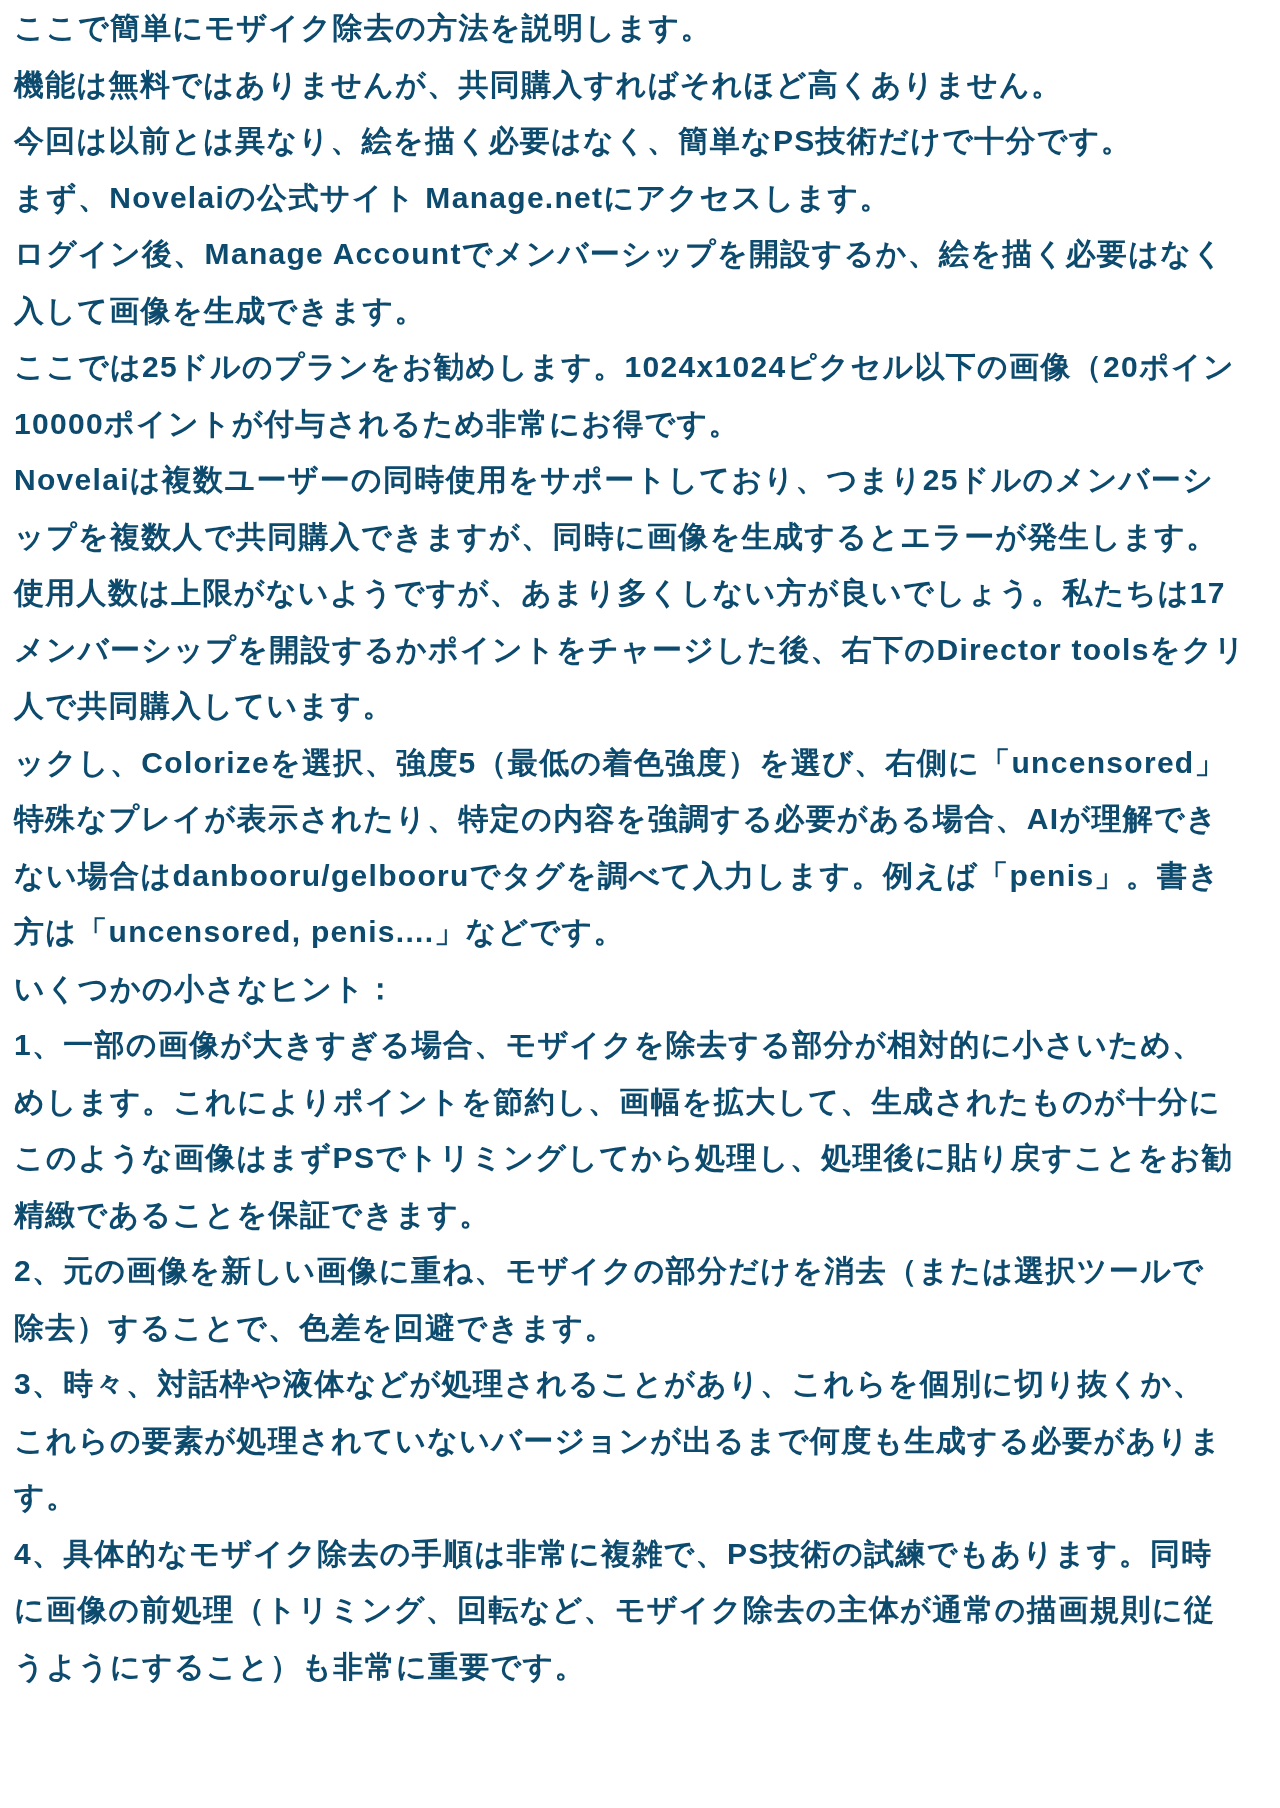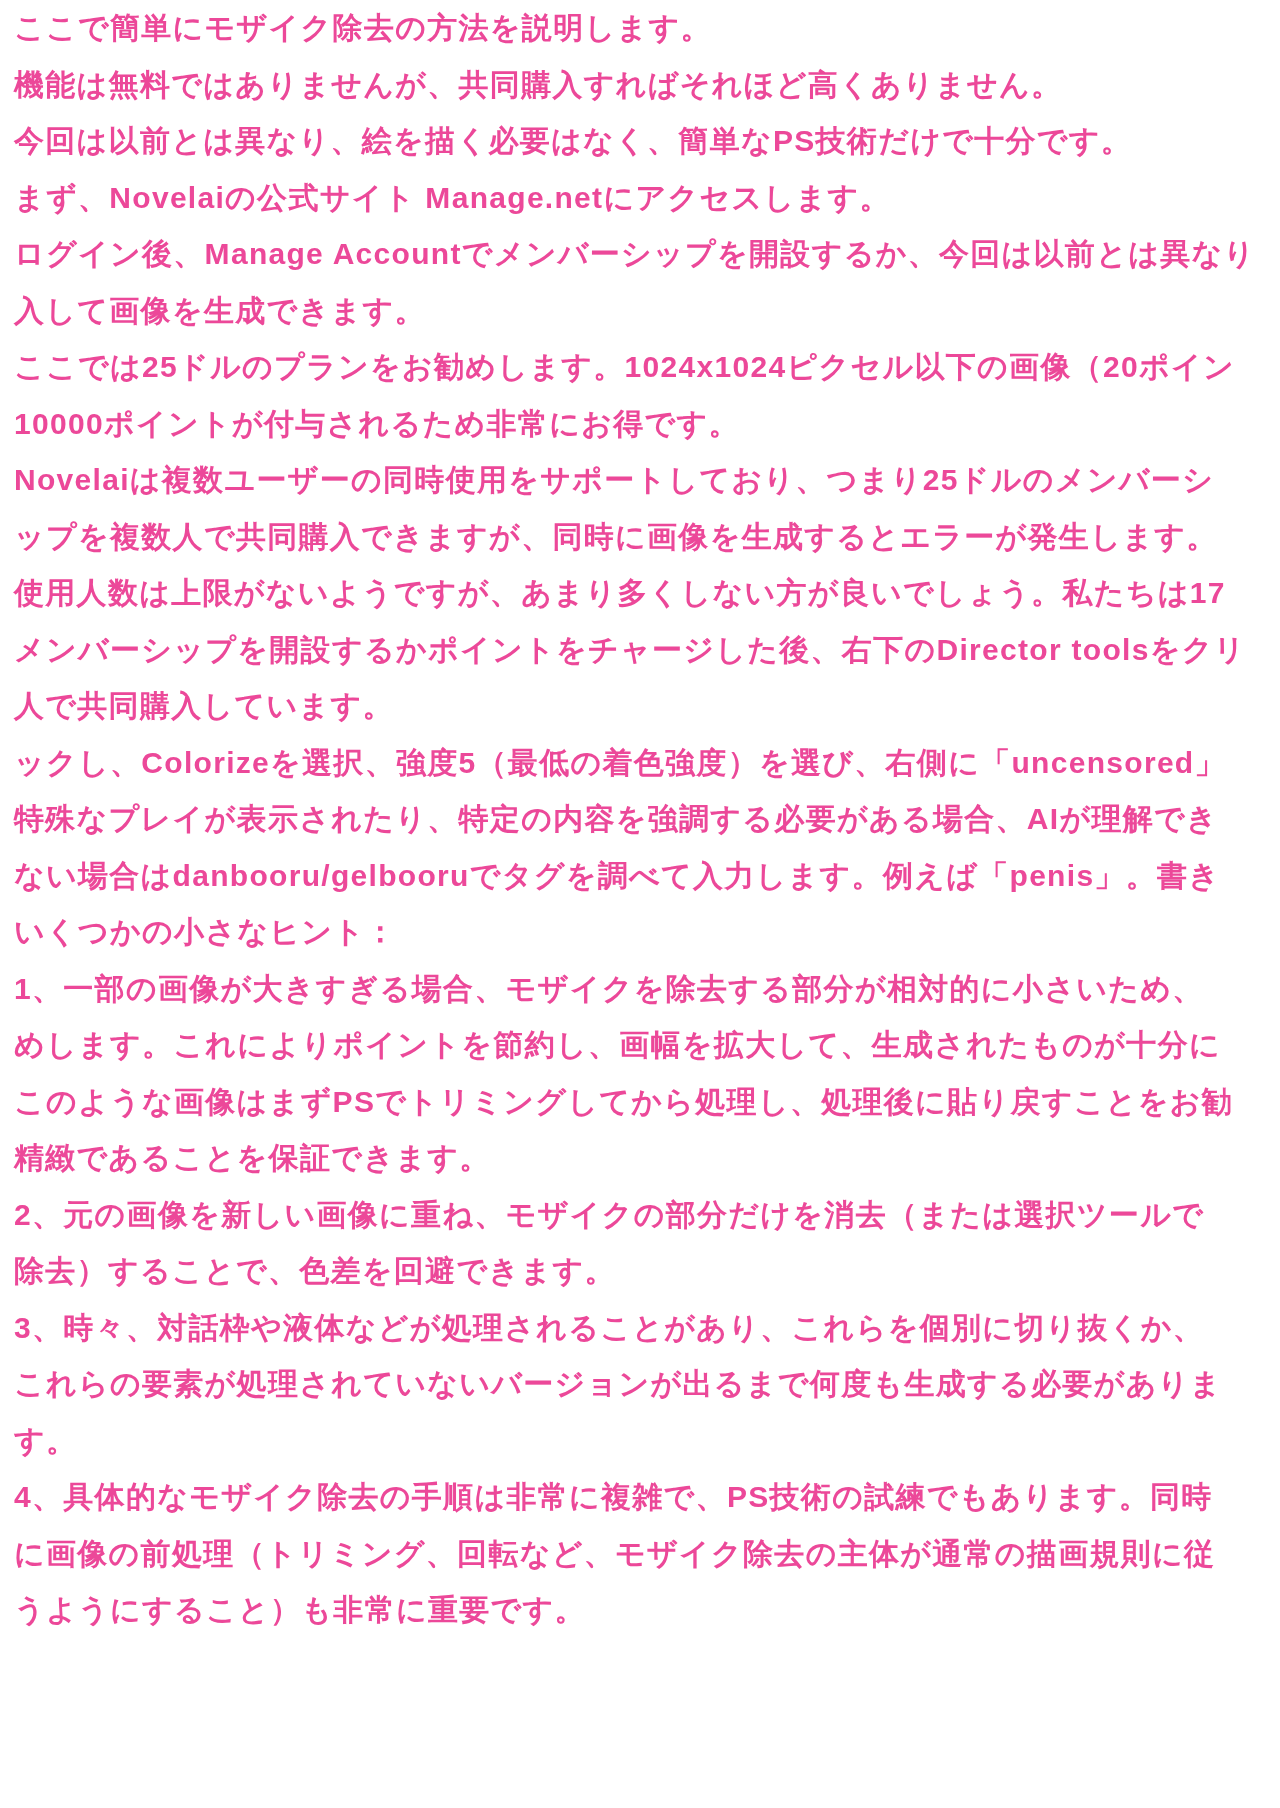--- a/index.html
+++ b/index.html
@@ -19,43 +19,44 @@
     height: 1808px;
     padding: 0 6px 0 14px;
     color: #000000;
   }
   .line {
     font-size: 30px;
     line-height: 56.5px;
     font-weight: 600;
     letter-spacing: 1.3px;
     white-space: pre;
-    color: #ec4899;
+    color: #0c4a6e;
   }
 </style>
 </head>
 <body>
 
 <main class="doc">
     <div class="line">ここで簡単にモザイク除去の方法を説明します。</div>
     <div class="line">機能は無料ではありませんが、共同購入すればそれほど高くありません。</div>
     <div class="line">今回は以前とは異なり、絵を描く必要はなく、簡単なPS技術だけで十分です。</div>
     <div class="line">まず、Novelaiの公式サイト Manage.netにアクセスします。</div>
-    <div class="line">ログイン後、Manage Accountでメンバーシップを開設するか、今回は以前とは異なり</div>
+    <div class="line">ログイン後、Manage Accountでメンバーシップを開設するか、絵を描く必要はなく</div>
     <div class="line">入して画像を生成できます。</div>
     <div class="line">ここでは25ドルのプランをお勧めします。1024x1024ピクセル以下の画像（20ポイン</div>
     <div class="line">10000ポイントが付与されるため非常にお得です。</div>
     <div class="line">Novelaiは複数ユーザーの同時使用をサポートしており、つまり25ドルのメンバーシ</div>
     <div class="line">ップを複数人で共同購入できますが、同時に画像を生成するとエラーが発生します。</div>
     <div class="line">使用人数は上限がないようですが、あまり多くしない方が良いでしょう。私たちは17</div>
     <div class="line">メンバーシップを開設するかポイントをチャージした後、右下のDirector toolsをクリ</div>
     <div class="line">人で共同購入しています。</div>
     <div class="line">ックし、Colorizeを選択、強度5（最低の着色強度）を選び、右側に「uncensored」</div>
     <div class="line">特殊なプレイが表示されたり、特定の内容を強調する必要がある場合、AIが理解でき</div>
     <div class="line">ない場合はdanbooru/gelbooruでタグを調べて入力します。例えば「penis」。書き</div>
+    <div class="line">方は「uncensored, penis....」などです。</div>
     <div class="line">いくつかの小さなヒント：</div>
     <div class="line">1、一部の画像が大きすぎる場合、モザイクを除去する部分が相対的に小さいため、</div>
     <div class="line">めします。これによりポイントを節約し、画幅を拡大して、生成されたものが十分に</div>
     <div class="line">このような画像はまずPSでトリミングしてから処理し、処理後に貼り戻すことをお勧</div>
     <div class="line">精緻であることを保証できます。</div>
     <div class="line">2、元の画像を新しい画像に重ね、モザイクの部分だけを消去（または選択ツールで</div>
     <div class="line">除去）することで、色差を回避できます。</div>
     <div class="line">3、時々、対話枠や液体などが処理されることがあり、これらを個別に切り抜くか、</div>
     <div class="line">これらの要素が処理されていないバージョンが出るまで何度も生成する必要がありま</div>
     <div class="line">す。</div>

